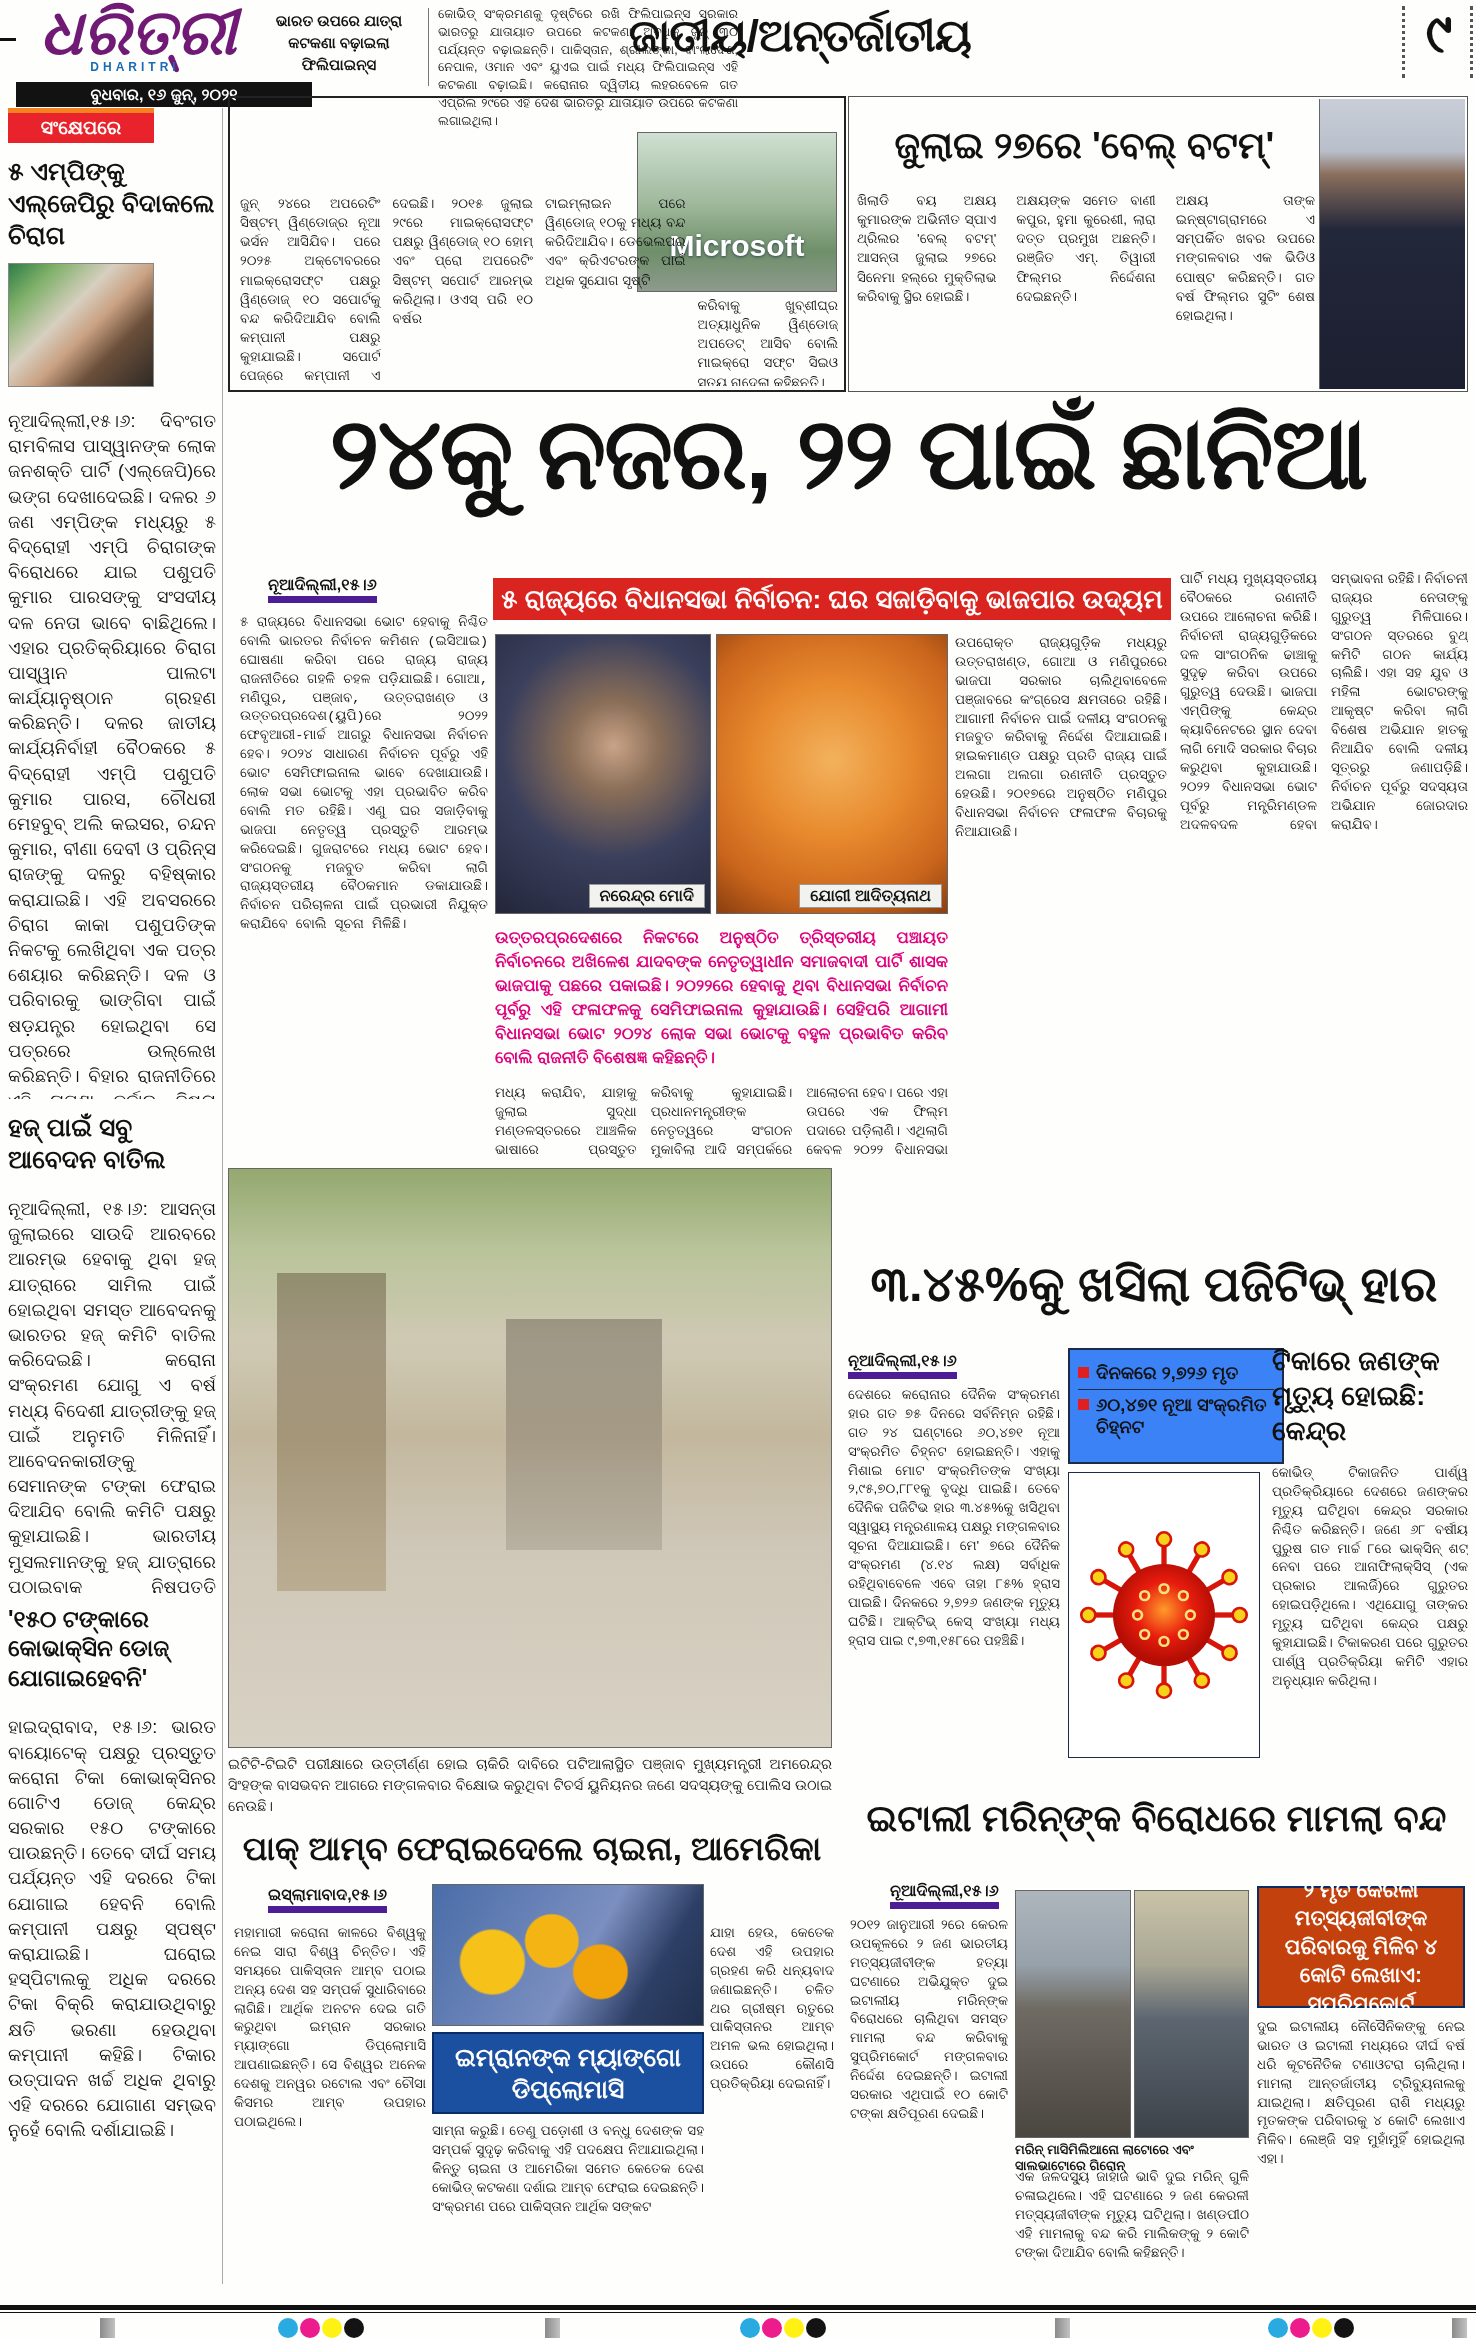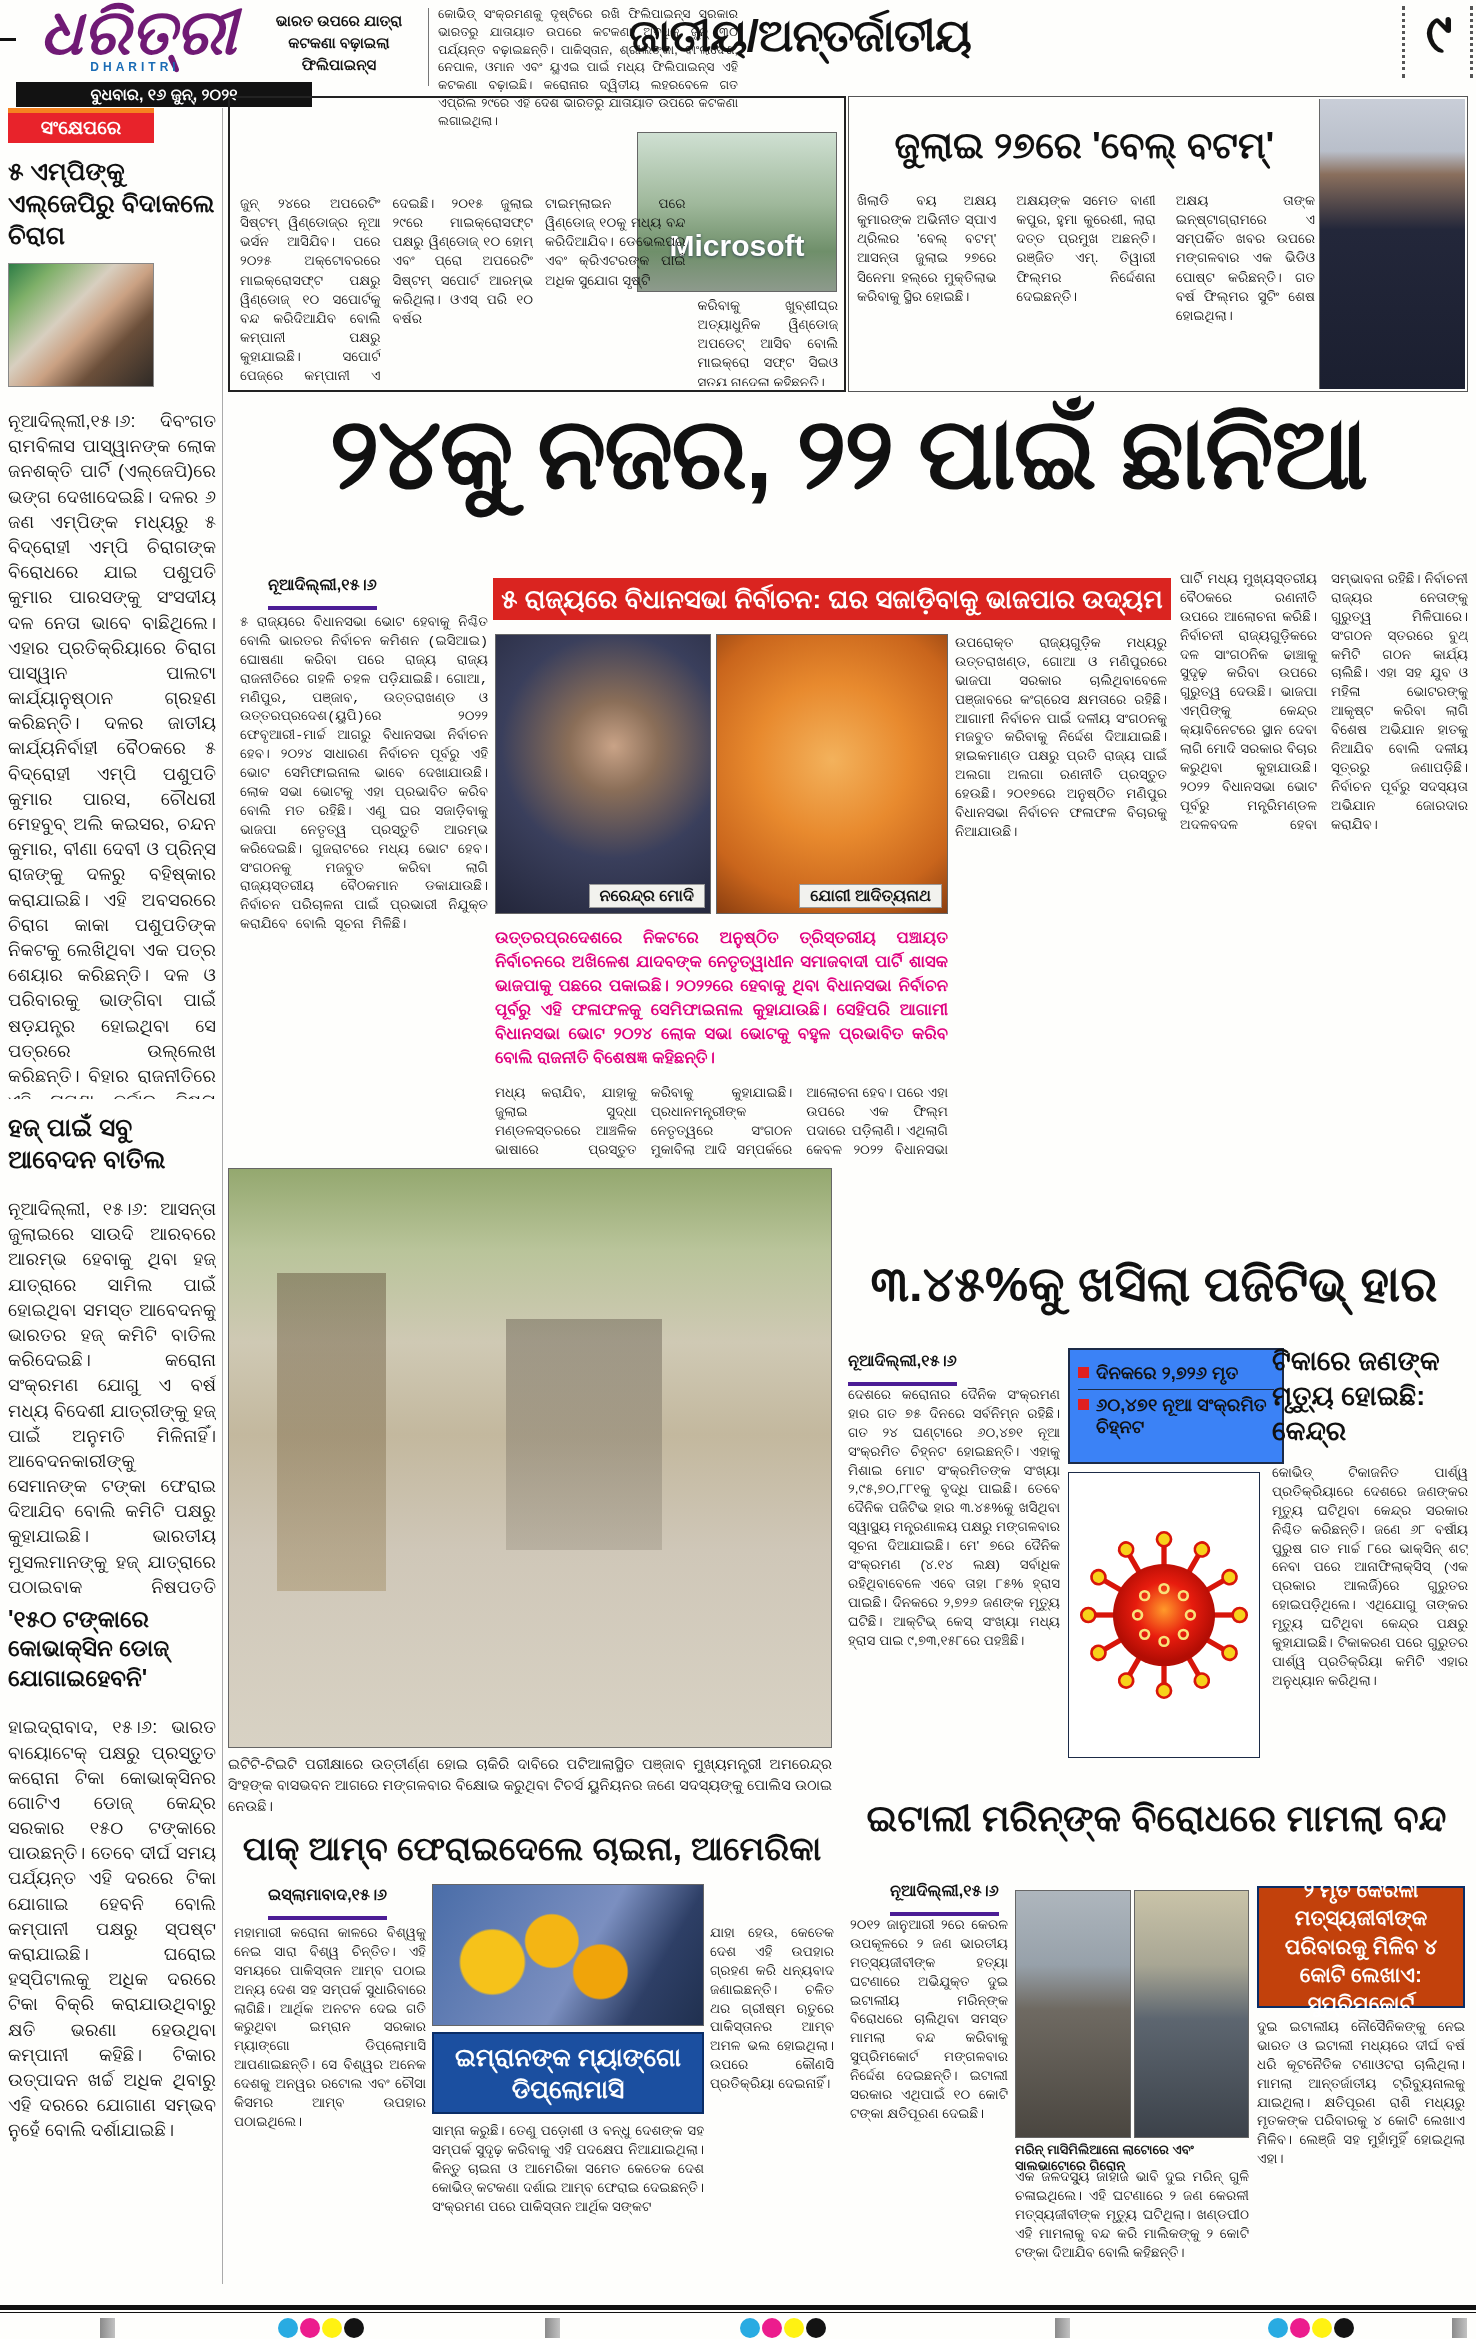--- a/index.html
+++ b/index.html
@@ -24,21 +24,21 @@
   .side-vrule { position:absolute; left:222px; top:108px; width:1px; height:2176px; background:#aaa; }
   .brief-banner { width:146px; border-top:5px solid #f58220; background:#e8232b; color:#fff; font-size:19px; font-weight:bold; text-align:center; padding:4px 2px; }
   .side-h2 { font-size:25px; font-weight:bold; line-height:1.28; margin-top:12px; }
   .side-h2.q { font-size:23px; }
   .side-photo { width:146px; height:124px; margin:12px 0 10px 0; border:1px solid #888; }
   .ph-chirag { background:linear-gradient(135deg,#2e7d46 0%,#7fb069 18%,#d8cfc0 40%,#caa183 55%,#6b4f3a 72%,#2f2a26 100%); }
   .side-body { font-size:18px; line-height:1.4; text-align:justify; margin-top:22px; }
   .clip { overflow:hidden; }
 
   
-  .dateline { font-weight:bold; font-size:16px; border-bottom:4px solid #4c1d95; display:inline-block; padding-bottom:12px; }
+  .dateline { font-weight:bold; font-size:16px; border-bottom:7px solid #4c1d95; display:inline-block; padding-bottom:2px; }
   .body-txt { font-size:13.5px; line-height:1.4; text-align:justify; overflow:hidden; }
 
   
   .windows { position:absolute; left:228px; top:96px; width:618px; height:296px; border:2px solid #222; }
   .win-head { position:absolute; left:10px; top:14px; width:396px; height:78px; font-size:42px; font-weight:bold; text-align:center; line-height:78px; }
   .win-photo { position:absolute; left:407px; top:34px; width:200px; height:160px; background:linear-gradient(180deg,#cfe0d2 0%,#9fb89b 45%,#6f8f6a 75%,#8d9a8c 100%); border:1px solid #666; }
   .win-photo-label { position:absolute; left:0; bottom:28px; width:100%; text-align:center; color:#fff; font-size:30px; font-weight:bold; text-shadow:0 1px 3px #345; }
   .win-cols { position:absolute; left:10px; top:96px; width:598px; height:192px; display:flex; gap:12px; }
   .win-cols .col { flex:1; font-size:13.5px; line-height:1.42; text-align:justify; overflow:hidden; }
   .win-cols .col.under-photo { padding-top:102px; }

